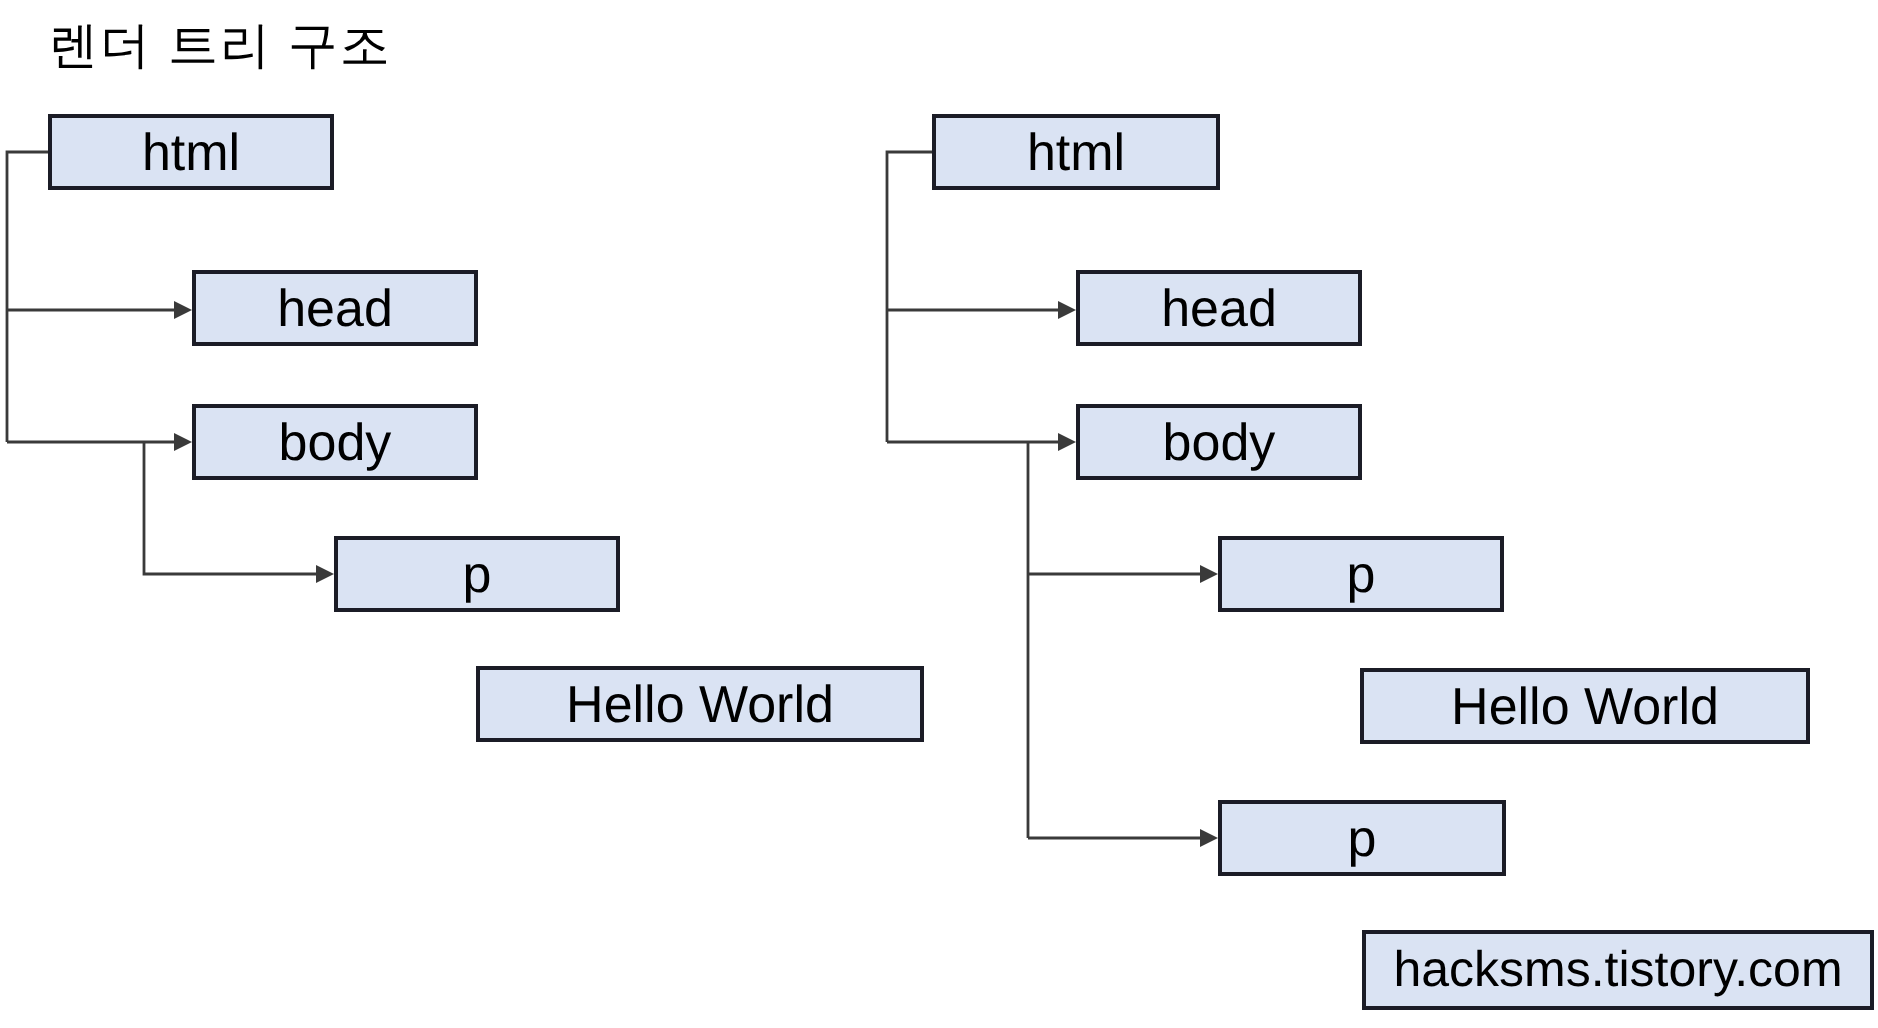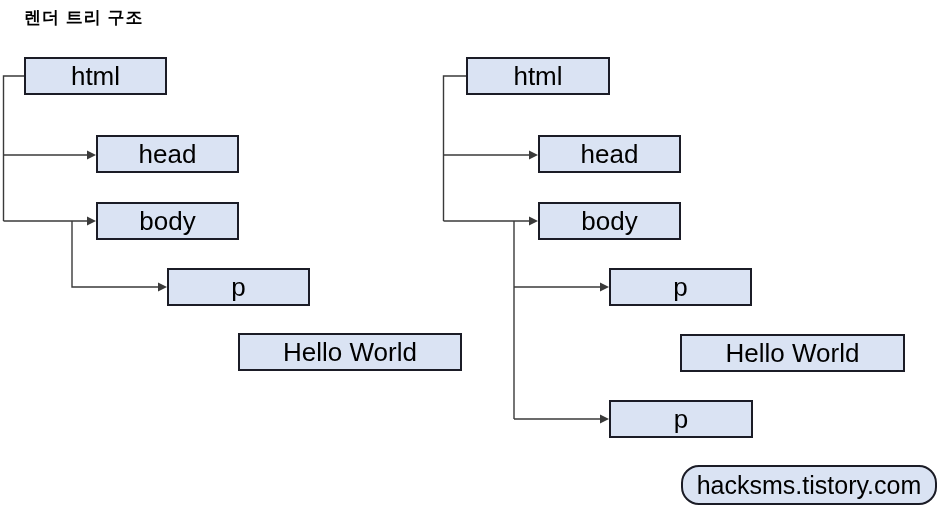--- a/index.html
+++ b/index.html
@@ -23,22 +23,22 @@
     overflow: hidden;
   }
   .connectors {
     position: absolute;
     left: 0;
     top: 0;
     pointer-events: none;
   }
   .tree-title {
     position: absolute;
-    font-size: 17px;
-    font-weight: bold;
+    font-size: 25px;
+    font-weight: normal;
     color: var(--text);
     white-space: nowrap;
     letter-spacing: 1px;
   }
   .node {
     position: absolute;
     box-sizing: border-box;
     background: var(--node-fill);
     border: 2px solid var(--node-border);
     color: var(--text);
@@ -101,15 +101,15 @@
   <div class="node" style="left:538px; top:135px; width:143px; height:38px;">head</div>
 
   <div class="node" style="left:538px; top:202px; width:143px; height:38px;">body</div>
 
   <div class="node" style="left:609px; top:268px; width:143px; height:38px;">p</div>
 
   <div class="node" style="left:680px; top:334px; width:225px; height:38px;">Hello World</div>
 
   <div class="node" style="left:609px; top:400px; width:144px; height:38px;">p</div>
 
-  <div class="node small-text" style="left:681px; top:465px; width:256px; height:40px;border-radius:18px;">hacksms.tistory.com</div>
+  <div class="node small-text" style="left:681px; top:465px; width:256px; height:40px;">hacksms.tistory.com</div>
 
 </div>
 
 </body></html>

